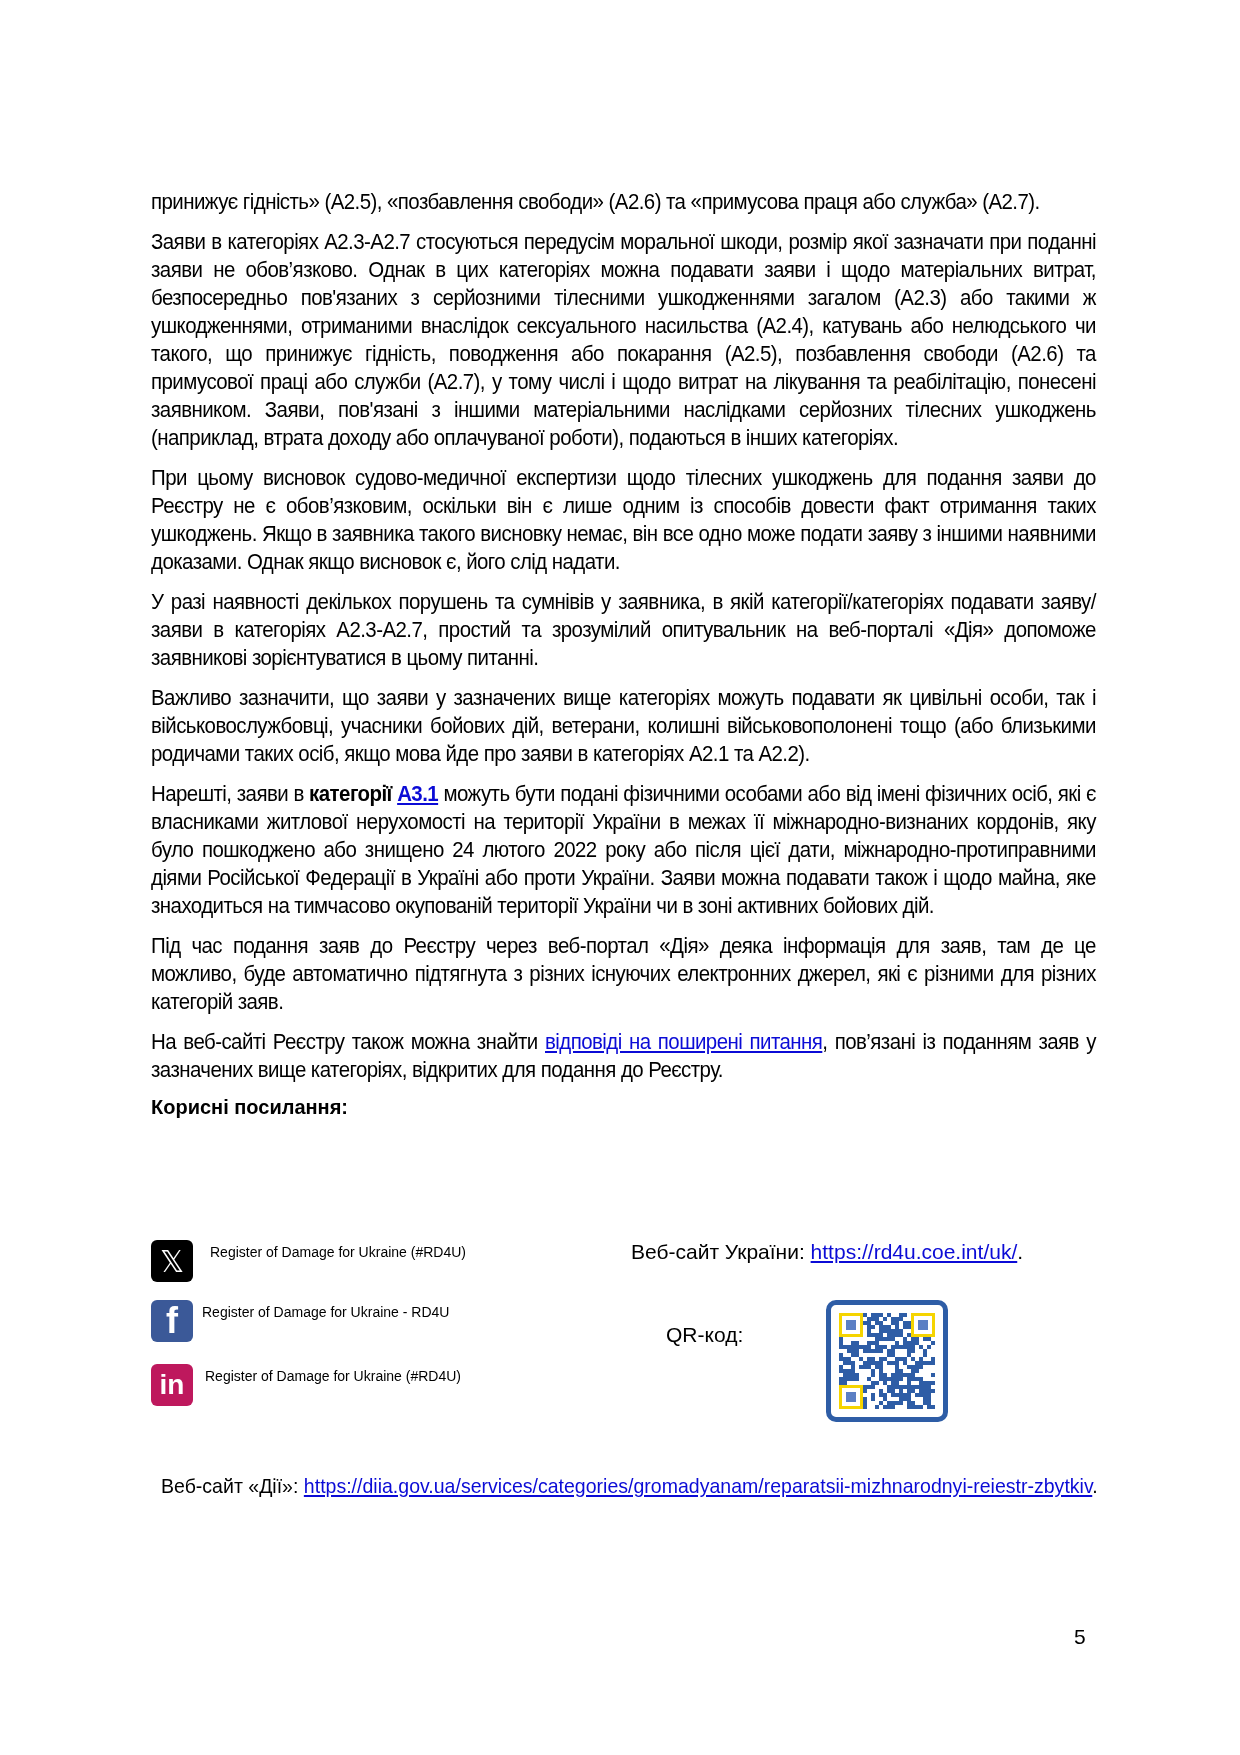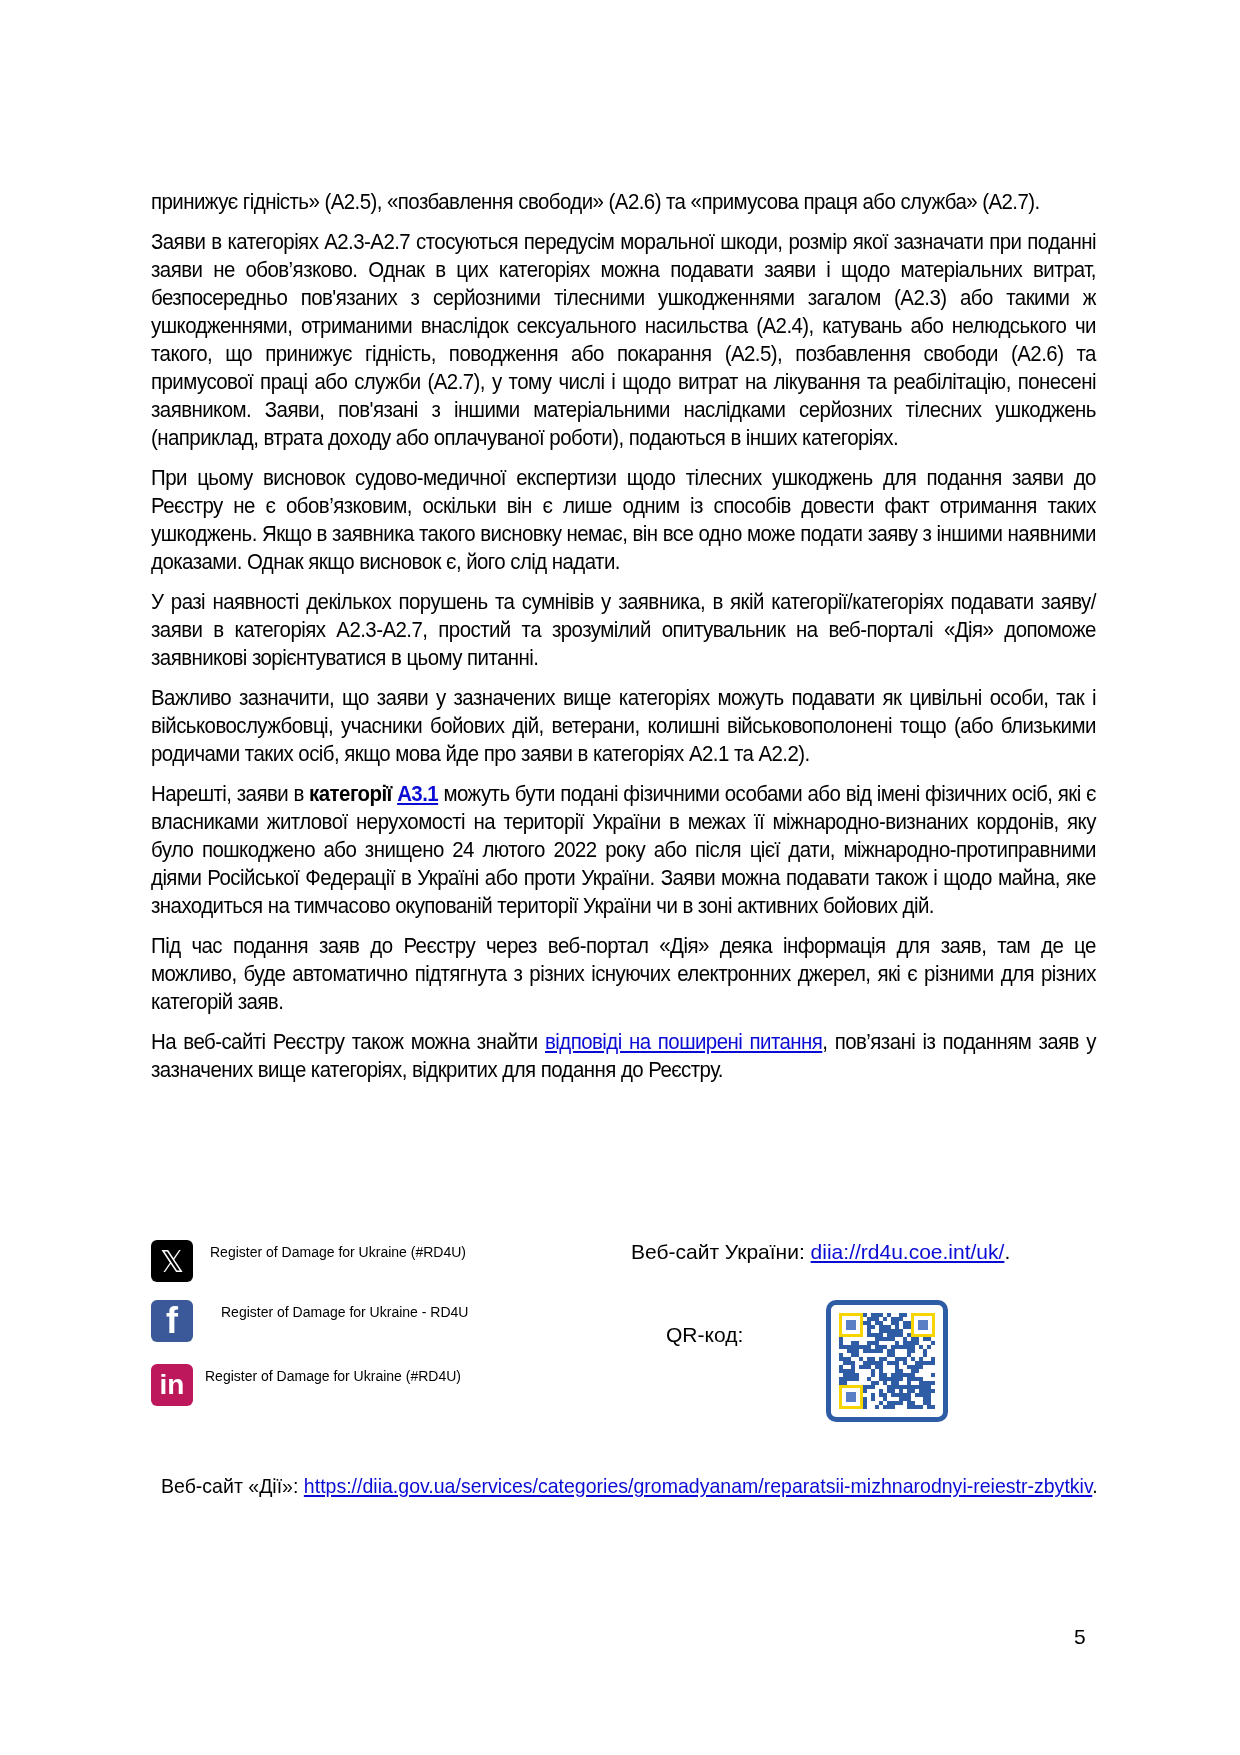--- a/index.html
+++ b/index.html
@@ -35,37 +35,38 @@
 
 <div class="content">
   <p class="para">принижує гідність» (А2.5), «позбавлення свободи» (А2.6) та «примусова праця або служба» (А2.7).</p>
   <p class="para">Заяви в категоріях А2.3-А2.7 стосуються передусім моральної шкоди, розмір якої зазначати при поданні заяви не обов’язково. Однак в цих категоріях можна подавати заяви і щодо матеріальних витрат, безпосередньо пов'язаних з серйозними тілесними ушкодженнями загалом (А2.3) або такими ж ушкодженнями, отриманими внаслідок сексуального насильства (А2.4), катувань або нелюдського чи такого, що принижує гідність, поводження або покарання (А2.5), позбавлення свободи (А2.6) та примусової праці або служби (А2.7), у тому числі і щодо витрат на лікування та реабілітацію, понесені заявником. Заяви, пов'язані з іншими матеріальними наслідками серйозних тілесних ушкоджень (наприклад, втрата доходу або оплачуваної роботи), подаються в інших категоріях.</p>
   <p class="para">При цьому висновок судово-медичної експертизи щодо тілесних ушкоджень для подання заяви до Реєстру не є обов’язковим, оскільки він є лише одним із способів довести факт отримання таких ушкоджень. Якщо в заявника такого висновку немає, він все одно може подати заяву з іншими наявними доказами. Однак якщо висновок є, його слід надати.</p>
   <p class="para">У разі наявності декількох порушень та сумнівів у заявника, в якій категорії/категоріях подавати заяву/заяви в категоріях А2.3-А2.7, простий та зрозумілий опитувальник на веб-порталі «Дія» допоможе заявникові зорієнтуватися в цьому питанні.</p>
   <p class="para">Важливо зазначити, що заяви у зазначених вище категоріях можуть подавати як цивільні особи, так і військовослужбовці, учасники бойових дій, ветерани, колишні військовополонені тощо (або близькими родичами таких осіб, якщо мова йде про заяви в категоріях А2.1 та А2.2).</p>
   <p class="para"><span>Нарешті, заяви в </span><span class="bold">категорії</span> <a class="link bold-link">А3.1</a><span> можуть бути подані фізичними особами або від імені фізичних осіб, які є власниками житлової нерухомості на території України в межах її міжнародно-визнаних кордонів, яку було пошкоджено або знищено 24 лютого 2022 року або після цієї дати, міжнародно-протиправними діями Російської Федерації в Україні або проти України. Заяви можна подавати також і щодо майна, яке знаходиться на тимчасово окупованій території України чи в зоні активних бойових дій.</span></p>
   <p class="para">Під час подання заяв до Реєстру через веб-портал «Дія» деяка інформація для заяв, там де це можливо, буде автоматично підтягнута з різних існуючих електронних джерел, які є різними для різних категорій заяв.</p>
   <p class="para"><span>На веб-сайті Реєстру також можна знайти </span><a class="link">відповіді на поширені питання</a><span>, пов’язані із поданням заяв у зазначених вище категоріях, відкритих для подання до Реєстру.</span></p>
+  <div class="heading">Корисні посилання:</div>
 </div>
 
 <div class="social">
   <div class="soc-item" style="top:0;">
     <span class="soc-icon soc-x">𝕏</span>
     <span class="soc-text">Register of Damage for Ukraine (#RD4U)</span>
   </div>
   <div class="soc-item" style="top:60px;">
     <span class="soc-icon soc-fb">f</span>
-    <span class="soc-text" style="margin-left:28px;">Register of Damage for Ukraine - RD4U</span>
+    <span class="soc-text" style="margin-left:9px;">Register of Damage for Ukraine - RD4U</span>
   </div>
   <div class="soc-item" style="top:124px;">
     <span class="soc-icon soc-in">in</span>
     <span class="soc-text" style="margin-left:12px;">Register of Damage for Ukraine (#RD4U)</span>
   </div>
 
-  <div class="site-line"><span>Веб-сайт України: </span><a class="link">diia://rd4u.coe.int/uk/</a><span>.</span></div>
+  <div class="site-line"><span>Веб-сайт України: </span><a class="link">https://rd4u.coe.int/uk/</a><span>.</span></div>
 
   <div class="qr-label">QR-код:</div>
   <div class="qr">
     <svg id="qr-svg" width="96" height="96" viewBox="0 0 96 96">
         <rect x="24" y="0" width="4" height="4" fill="#2e5da6"></rect>
         <rect x="32" y="0" width="4" height="4" fill="#2e5da6"></rect>
         <rect x="36" y="0" width="4" height="4" fill="#2e5da6"></rect>
         <rect x="40" y="0" width="4" height="4" fill="#2e5da6"></rect>
         <rect x="48" y="0" width="4" height="4" fill="#2e5da6"></rect>
         <rect x="60" y="0" width="4" height="4" fill="#2e5da6"></rect>

